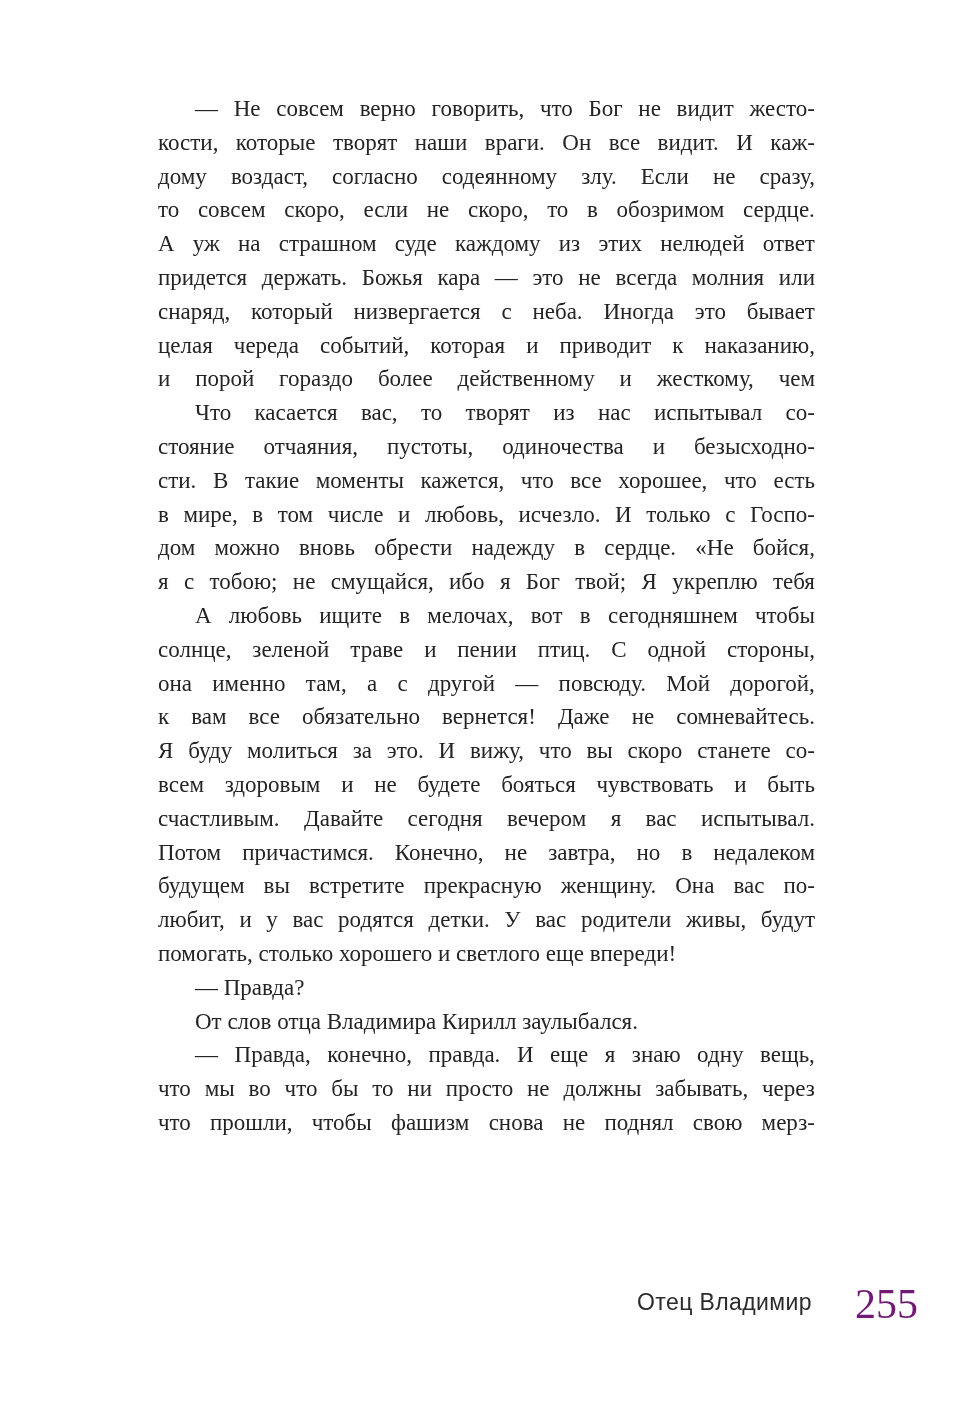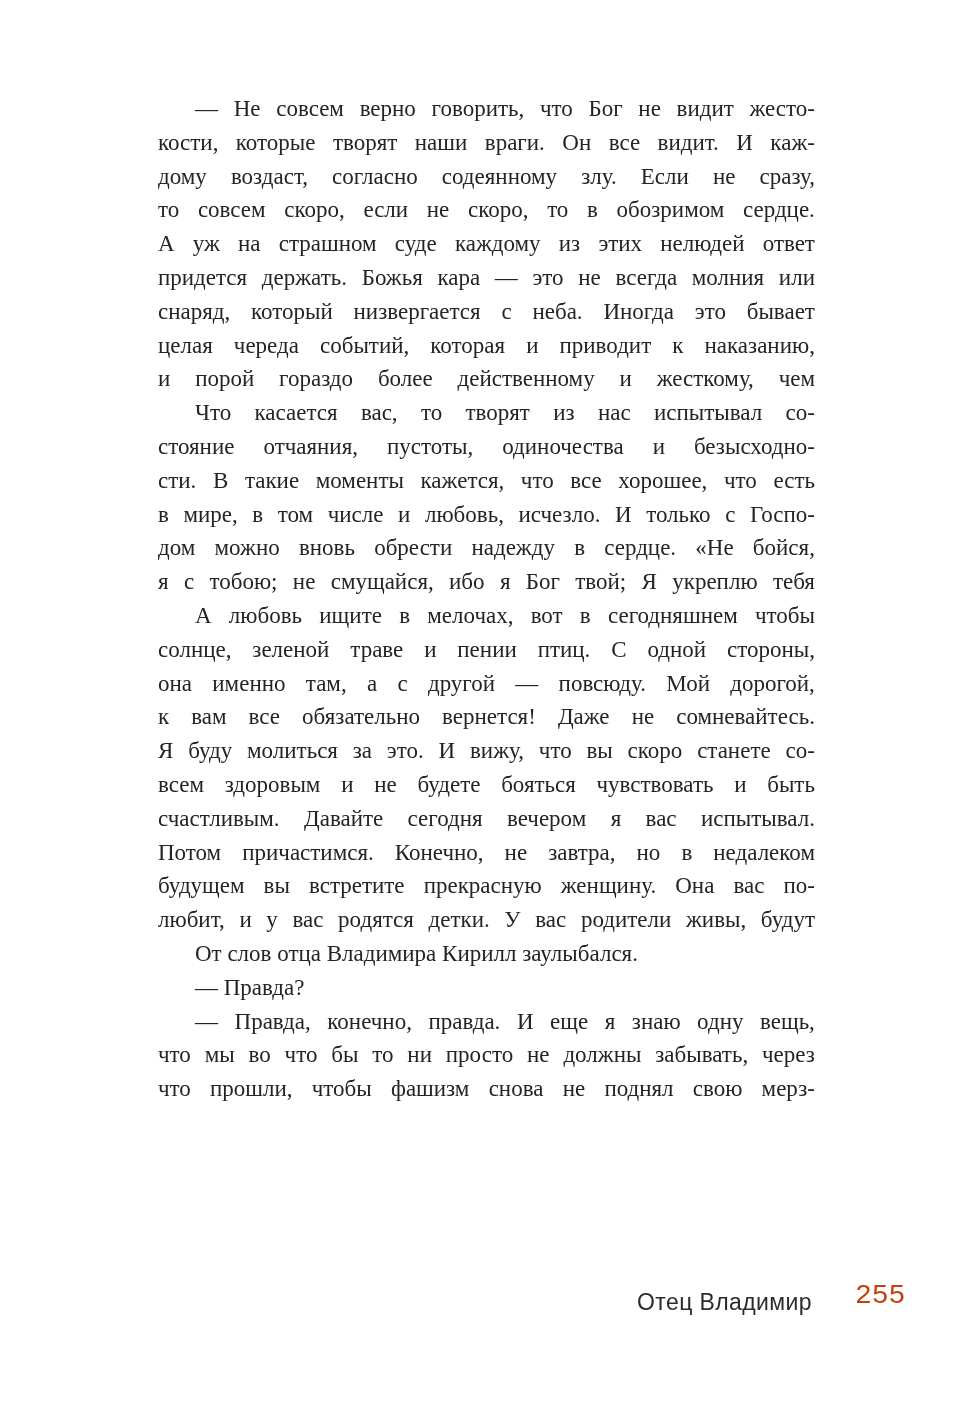--- a/index.html
+++ b/index.html
@@ -47,23 +47,23 @@
     top: 1289px;
     font-family: "Liberation Sans", "DejaVu Sans", sans-serif;
     font-size: 23px;
     letter-spacing: 0.4px;
     color: #2b2b2b;
   }
   .page-number {
     position: absolute;
     left: 855px;
     top: 1280px;
-    font-family: Liberation Mono, monospace;
-    font-size: 28px;
-    color: #c2410c;
+    font-family: Liberation Serif, serif;
+    font-size: 42px;
+    color: #701a75;
   }
 </style>
 </head>
 <body>
 
 <div class="page">
 
   <div class="text-block">
       <div class="paragraph">
         <div class="line indent just">
@@ -344,26 +344,27 @@
           <span>у</span>
           <span>вас</span>
           <span>родятся</span>
           <span>детки.</span>
           <span>У</span>
           <span>вас</span>
           <span>родители</span>
           <span>живы,</span>
           <span>будут</span>
         </div>
+        <div class="line end">помогать, столько хорошего и светлого еще впереди!</div>
+      </div>
+      <div class="paragraph">
+        <div class="line indent end">— Правда?</div>
       </div>
       <div class="paragraph">
         <div class="line indent end">От слов отца Владимира Кирилл заулыбался.</div>
-      </div>
-      <div class="paragraph">
-        <div class="line indent end">— Правда?</div>
       </div>
       <div class="paragraph">
         <div class="line indent just">
           <span>—</span>
           <span>Правда,</span>
           <span>конечно,</span>
           <span>правда.</span>
           <span>И</span>
           <span>еще</span>
           <span>я</span>

